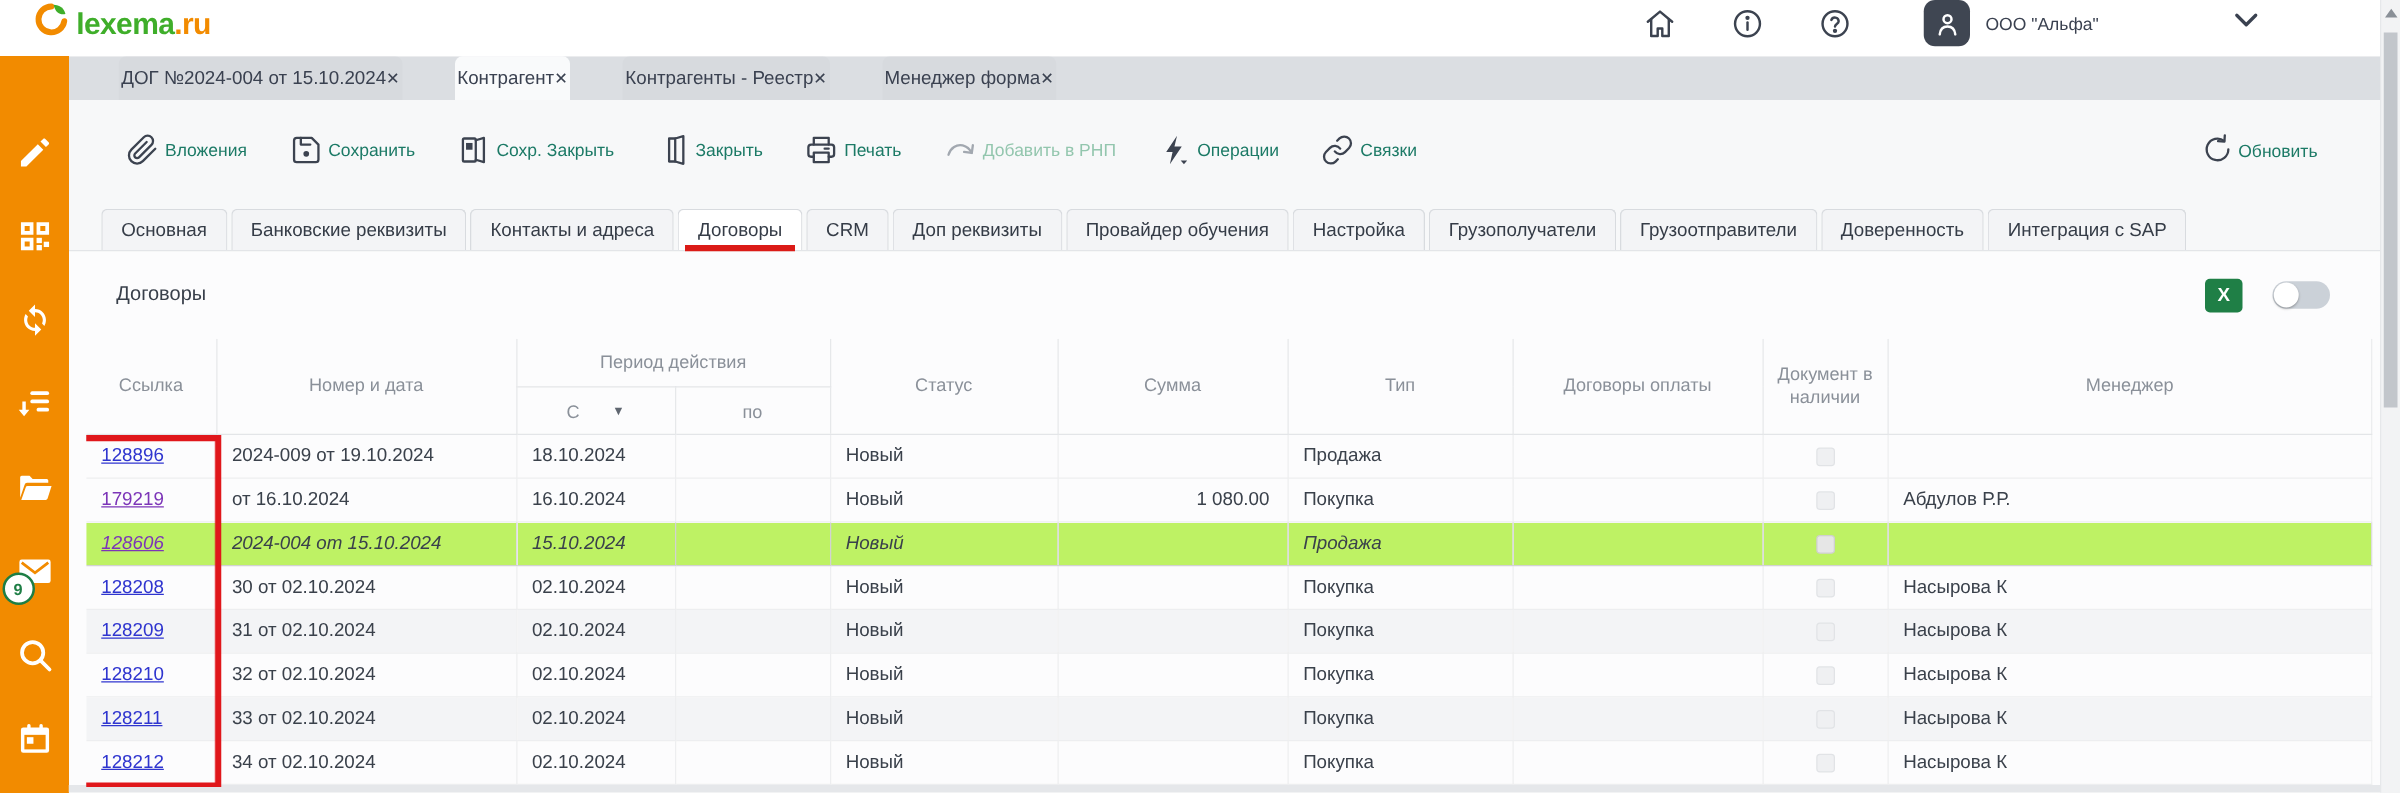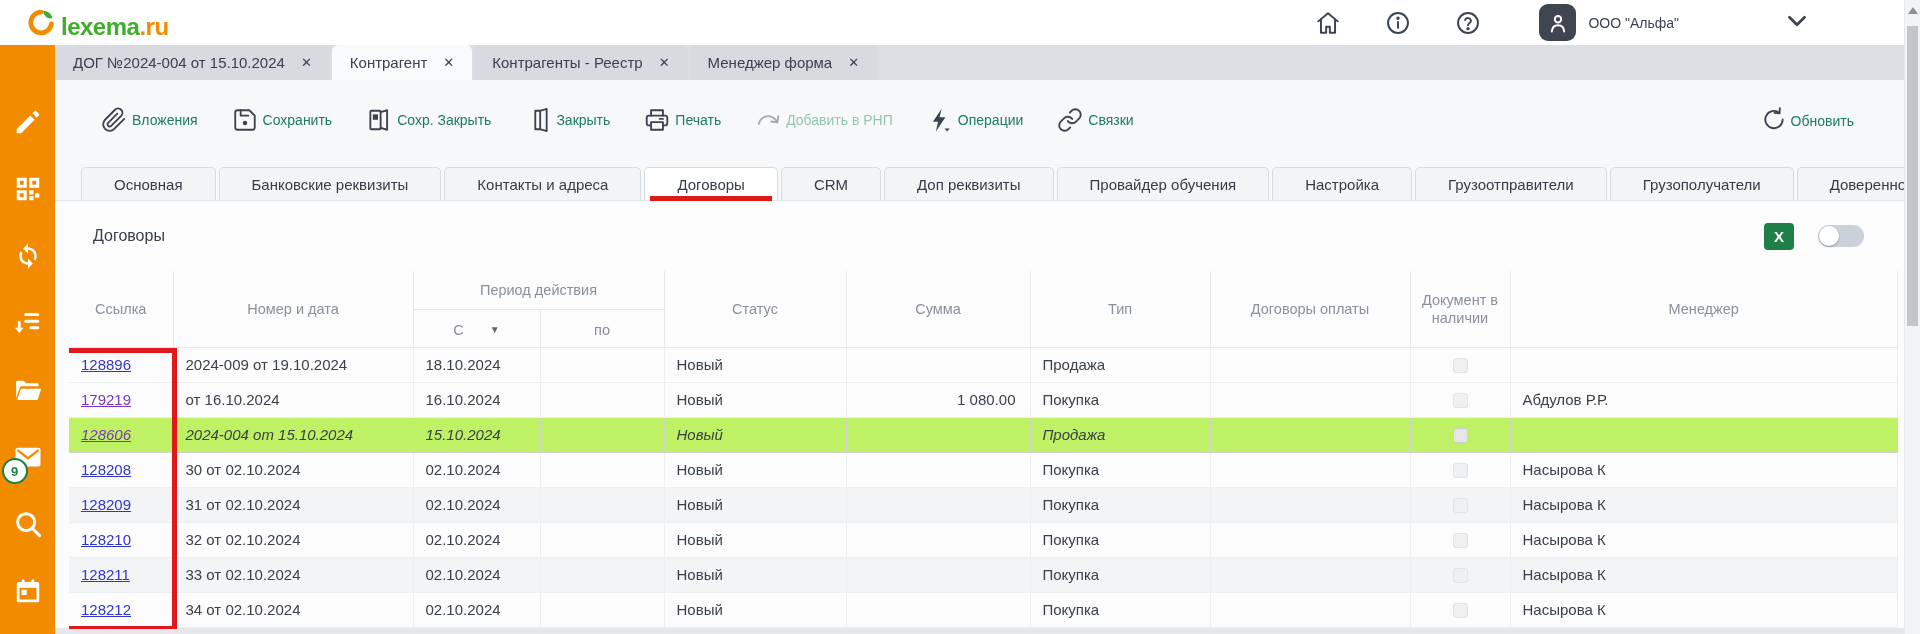--- a/index.html
+++ b/index.html
@@ -1,20 +1,20 @@
 <!DOCTYPE html>
 <html><head>
 <meta charset="utf-8">
 <style>
   * { box-sizing: border-box; margin: 0; padding: 0; }
   html,body { width:1920px; height:634px; overflow:hidden; background:#fff;
     font-family:"Liberation Sans","DejaVu Sans",sans-serif; }
 
   
-  .topbar { height:45px; display:flex; align-items:center; padding-left:25px;
+  .topbar { height:45px; display:flex; align-items:flex-start; padding-left:25px;
     background:#fff; position:relative; z-index:3; }
   .logo { display:flex; align-items:flex-end; gap:2px; cursor:pointer; }
   .logo-text { font-size:24px; font-weight:bold; color:#3FAE2A; letter-spacing:-0.5px; line-height:1; }
   .logo-suffix { color:#F28B00; }
   .topbar-icons { margin-left:auto; margin-right:110px; display:flex; align-items:center; }
   .tico { width:26px; height:26px; color:#3C4350; cursor:pointer; }
   .tico svg { width:26px; height:26px; }
   .gap44 { margin-left:44px; }
   .avatar { width:37px; height:37px; border-radius:9px; background:#3F4652; display:flex;
     align-items:center; justify-content:center; margin-left:58px; cursor:pointer; }
@@ -30,42 +30,42 @@
   .side-item svg { width:30px; height:30px; }
   .side-badge { position:absolute; left:-11px; top:16px; width:26px; height:26px; border-radius:50%;
     background:#fff; border:2px solid #1E7E45; color:#1E7E45; font-size:13px; font-weight:bold;
     display:flex; align-items:center; justify-content:center; }
 
   
   .main { margin-left:55px; margin-right:16px; }
 
   
   .doctabs { height:35px; background:#DBDEE2; display:flex; align-items:stretch; }
-  .doctab { display:flex; align-items:center; gap:16px; padding:0 18px; font-size:15px;
-    color:#3A4150; background:#D7DADE; margin-right:2px; cursor:pointer; border-radius:6px 6px 0 0; }
+  .doctab { display:flex; align-items:center; padding:0 2px; font-size:15px;
+    color:#3A4150; background:#D7DADE; margin-right:2px; cursor:pointer; border-radius:6px 6px 0 0;margin-left:40px; }
   .doctab.active { background:#F9FAFB; }
   .doctab .x { font-size:13px; font-weight:bold; color:#3A4150; cursor:pointer; }
 
   
   .toolbar { height:80px; background:#F7F8F9; display:flex; align-items:center;
     padding-left:46px; position:relative; }
   .toolbtn { display:flex; flex-direction:row; align-items:center; gap:5px;
     margin-right:34px; cursor:pointer; }
   .tb-icon { color:#3C4350; height:27px; }
   .tb-icon svg { width:26px; height:26px; }
   .tb-label { font-size:14px; color:#1C7A66; white-space:nowrap; }
   .toolbtn.disabled .tb-icon { color:#A2A8B0; }
   .toolbtn.disabled .tb-label { color:#93C6AE; }
   .refresh-btn { position:absolute; right:50px; top:50%; transform:translateY(-50%);
     display:flex; align-items:center; gap:4px; cursor:pointer;justify-content:flex-end; }
 
   
   .formtabs { height:40px; background:#F7F8F9; display:flex; align-items:flex-end;
     padding-left:26px; gap:3px; }
-  .formtab { position:relative; height:33px; display:flex; align-items:center; padding:0 32px;
+  .formtab { position:relative; height:33px; display:flex; align-items:center; padding:0 15px;
     background:#F3F4F6; border:1px solid #D8DBDF; border-bottom:none; border-radius:5px 5px 0 0;
     font-size:15px; color:#353C47; cursor:pointer; white-space:nowrap; }
   .formtab.active { background:#fff; }
   .formtab.active .underline { position:absolute; left:5px; right:5px; bottom:-1px; height:5px;
     background:#DB1B17; z-index:5; }
 
   
   .content { background:#FCFCFD; height:434px; border-top:1px solid #E3E5E8; position:relative; }
   .section-head { height:70px; display:flex; align-items:center; padding:0 40px 0 38px; }
   .section-title { font-size:16px; color:#39404B; }
@@ -338,25 +338,25 @@
   </div>
       <div class="formtab">
     <span class="ft-label">Провайдер обучения</span>
 
   </div>
       <div class="formtab">
     <span class="ft-label">Настройка</span>
 
   </div>
       <div class="formtab">
+    <span class="ft-label">Грузополучатели</span>
+
+  </div>
+      <div class="formtab">
     <span class="ft-label">Грузоотправители</span>
-
-  </div>
-      <div class="formtab">
-    <span class="ft-label">Грузополучатели</span>
 
   </div>
       <div class="formtab">
     <span class="ft-label">Доверенность</span>
 
   </div>
       <div class="formtab">
     <span class="ft-label">Интеграция с SAP</span>
 
   </div>

